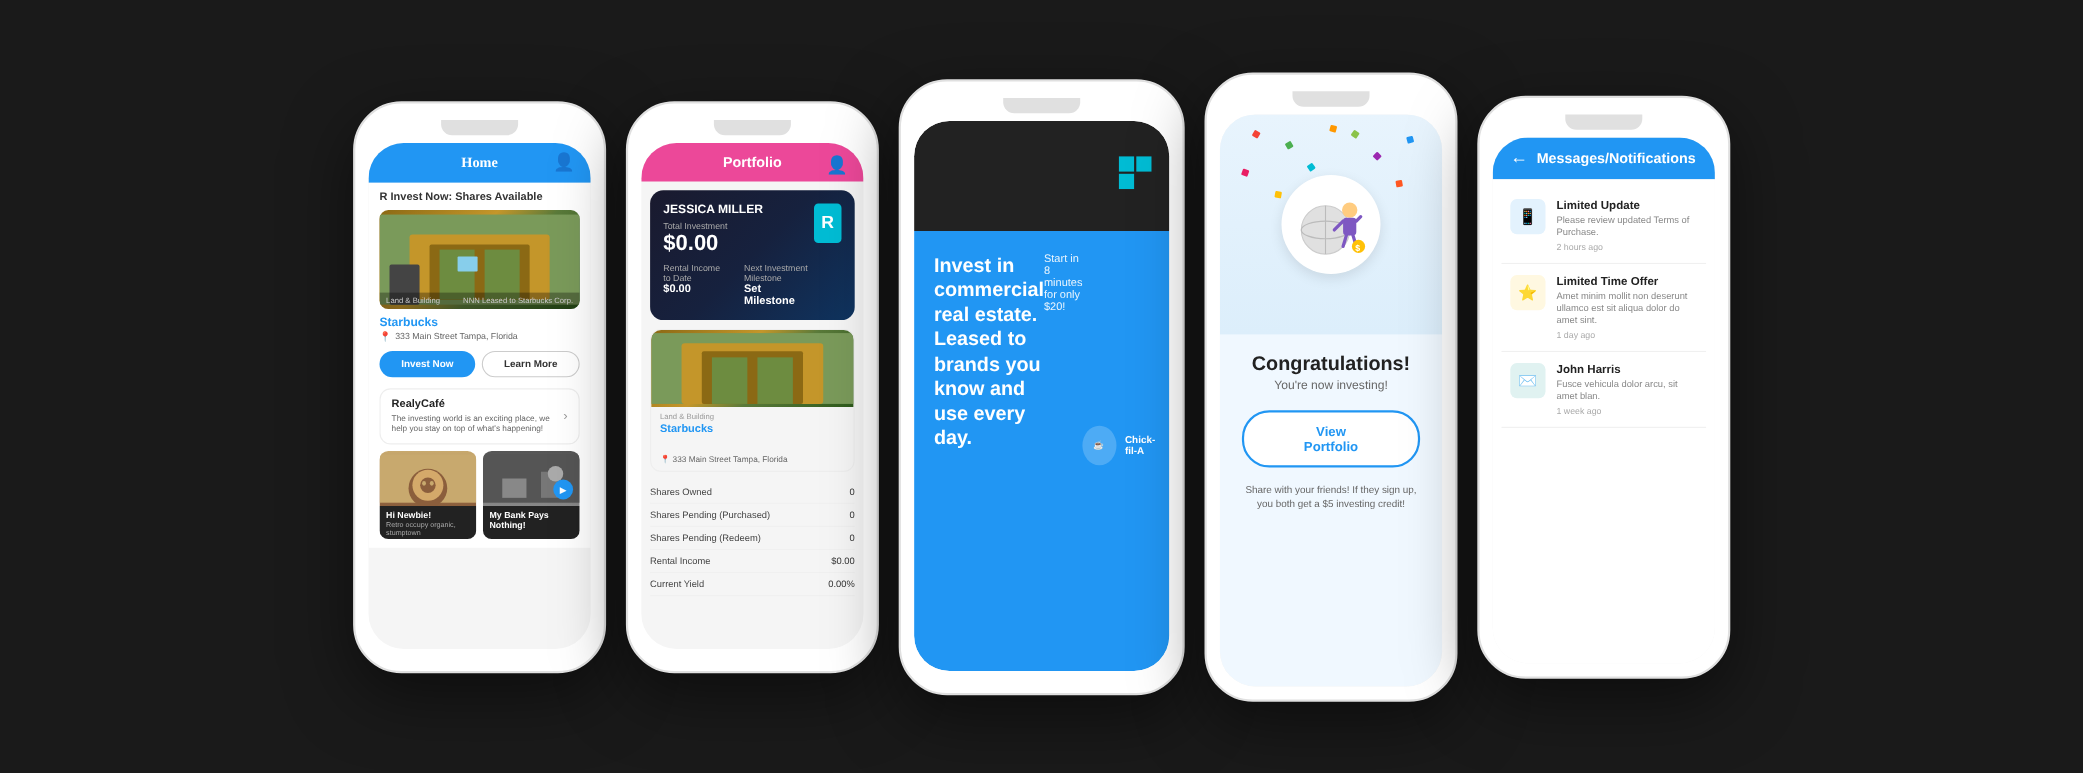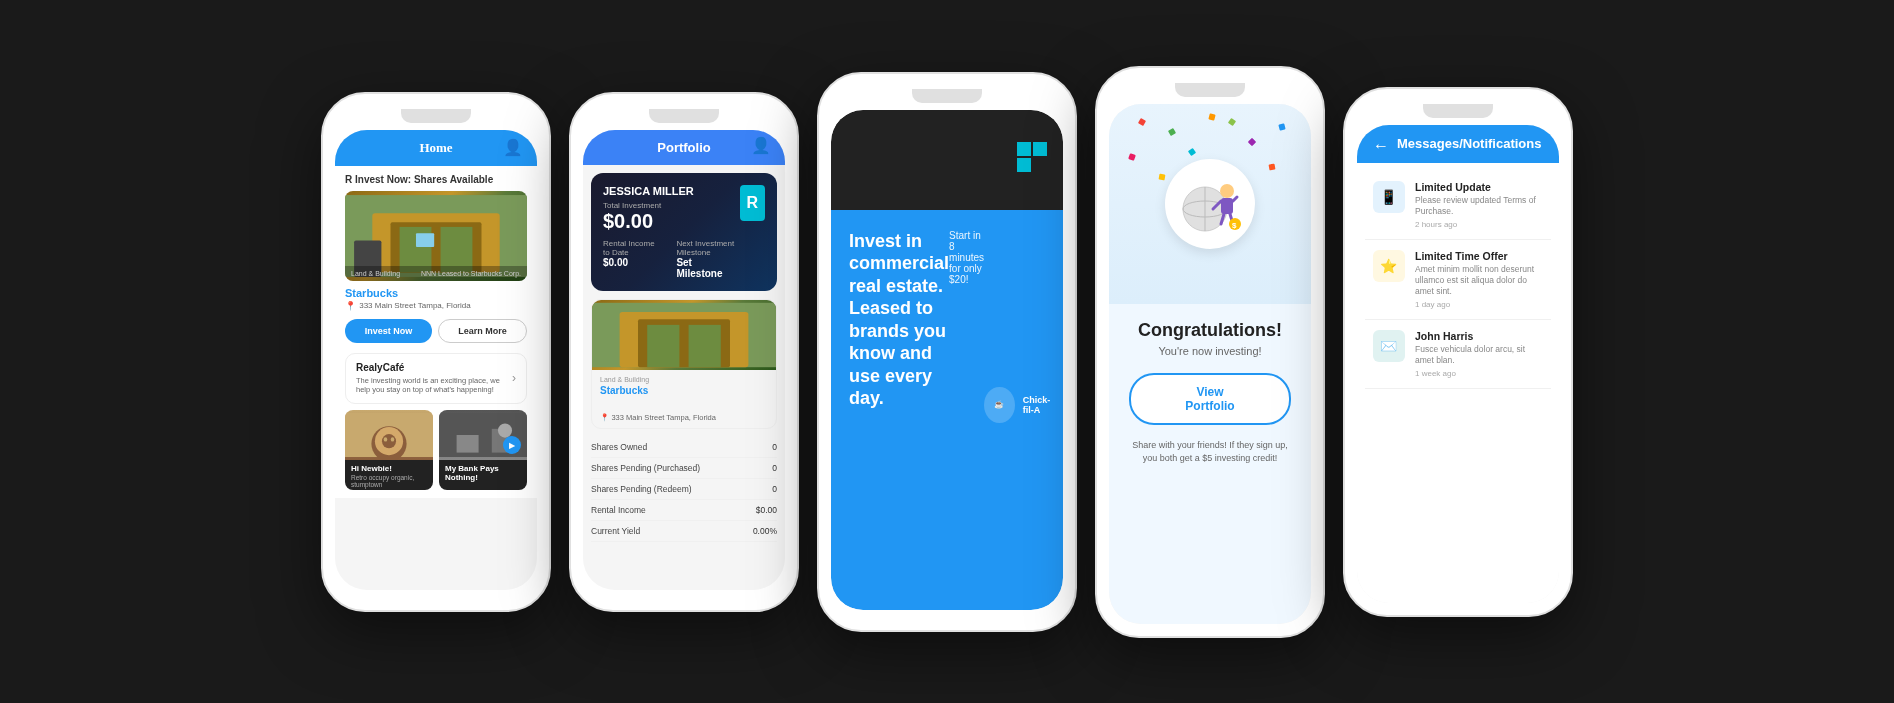--- a/index.html
+++ b/index.html
@@ -206,28 +206,28 @@
       background: #222;
       color: white;
       padding: 4px 6px;
       height: 30px;
     }
     .news-title { font-size: 8px; font-weight: 700; margin-bottom: 1px; }
     .news-sub { font-size: 6.5px; color: #aaa; }
 
     
     .phone2-header {
-      background: #3b82f6;
+      background: #ec4899;
       color: white;
       text-align: center;
       padding: 10px 16px;
       font-size: 13px;
       font-weight: 600;
       display: flex;
-      align-items: flex-end;
+      align-items: flex-start;
       justify-content: center;
       position: relative;
     }
     .phone2-header .user-icon {
       position: absolute;
       right: 14px;
       font-size: 16px;
     }
     .portfolio-card {
       background: linear-gradient(135deg, #1a1a2e 0%, #16213e 50%, #0f3460 100%);

